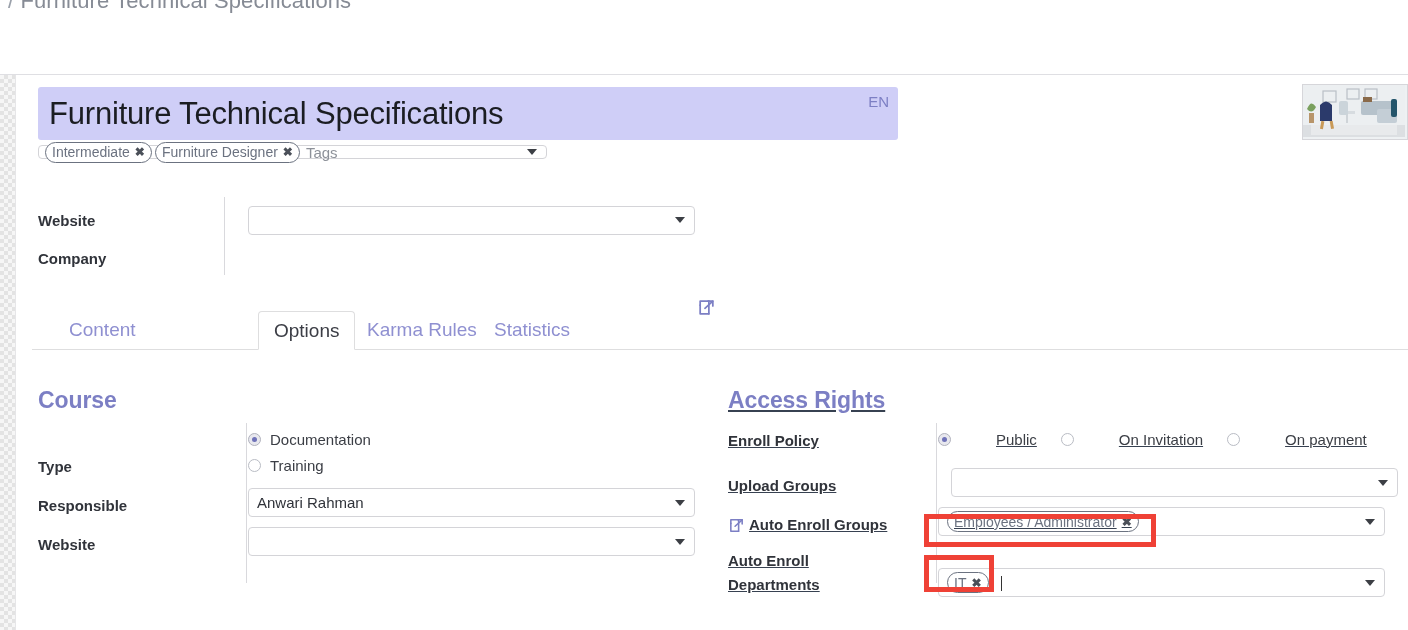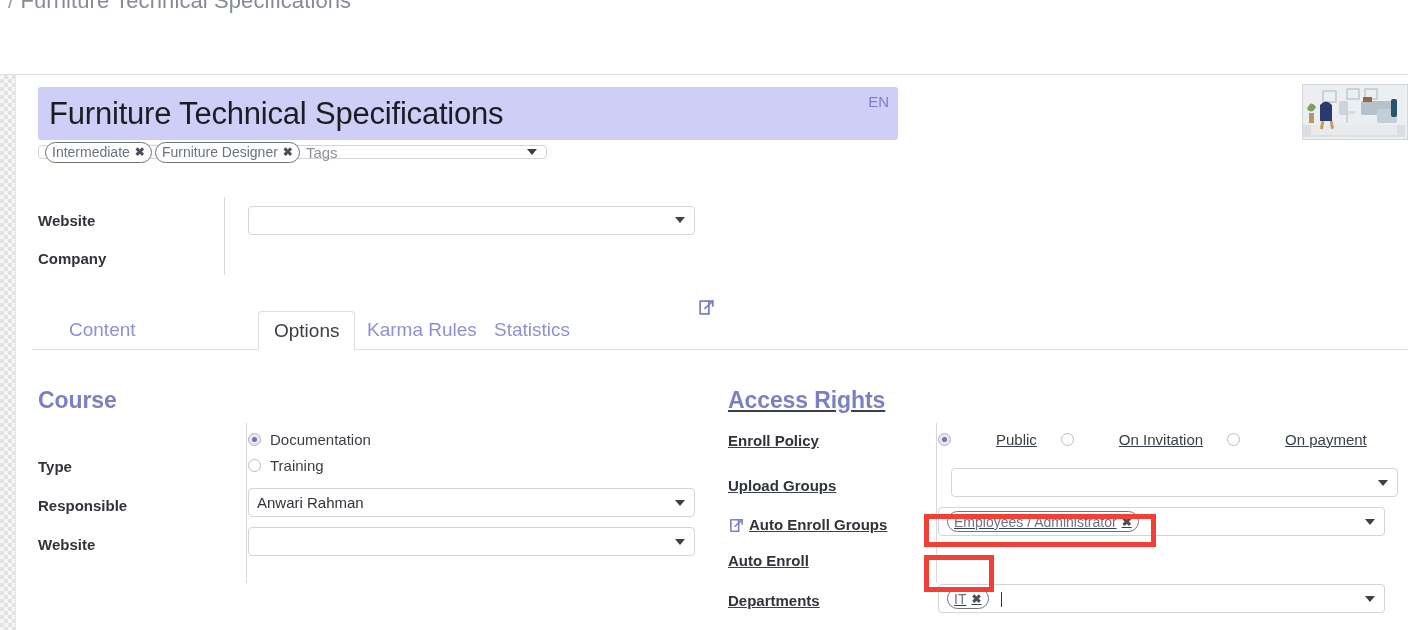--- a/index.html
+++ b/index.html
@@ -491,21 +491,21 @@
             <span class="chip">
               <span>Employees / Administrator</span>
               <span class="chip-x">✖</span>
             </span>
             <span class="caret"></span>
           </div>
         </div>
       </div>
 
       <div class="frow" style="margin-top:10px;">
-        <div class="flabel" style="flex-direction:column; gap:16px; line-height:24px;">
+        <div class="flabel" style="flex-direction:column; gap:0; line-height:24px;">
           <span>Auto Enroll</span>
           <span>Departments</span>
         </div>
         <div class="fctl">
           <div class="input-box inp-wide">
             <span class="chip">
               <span>IT</span>
               <span class="chip-x">✖</span>
             </span>
             <span class="text-cursor" style="left:62px; top:7px;"></span>

